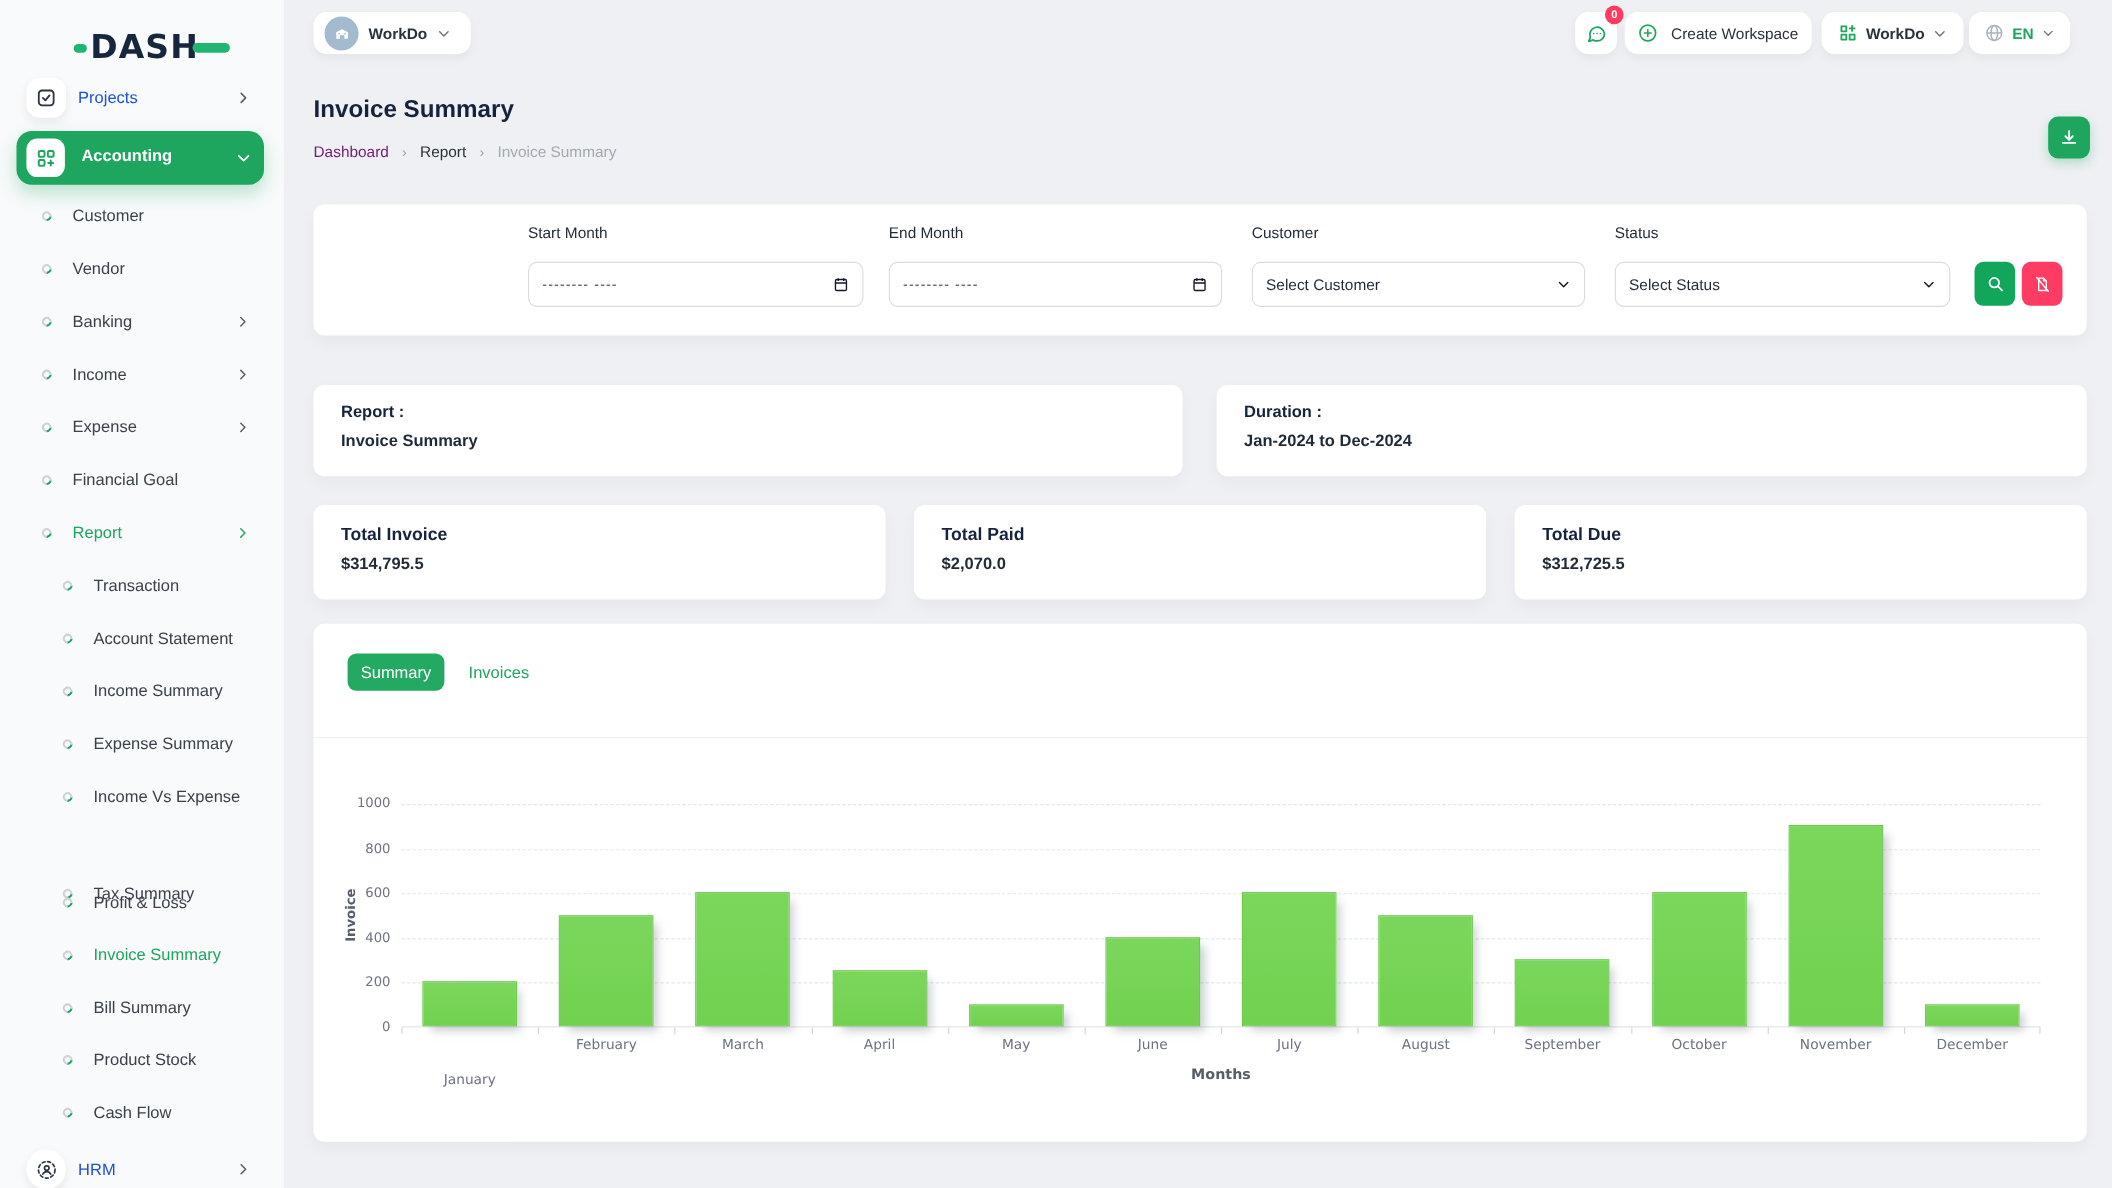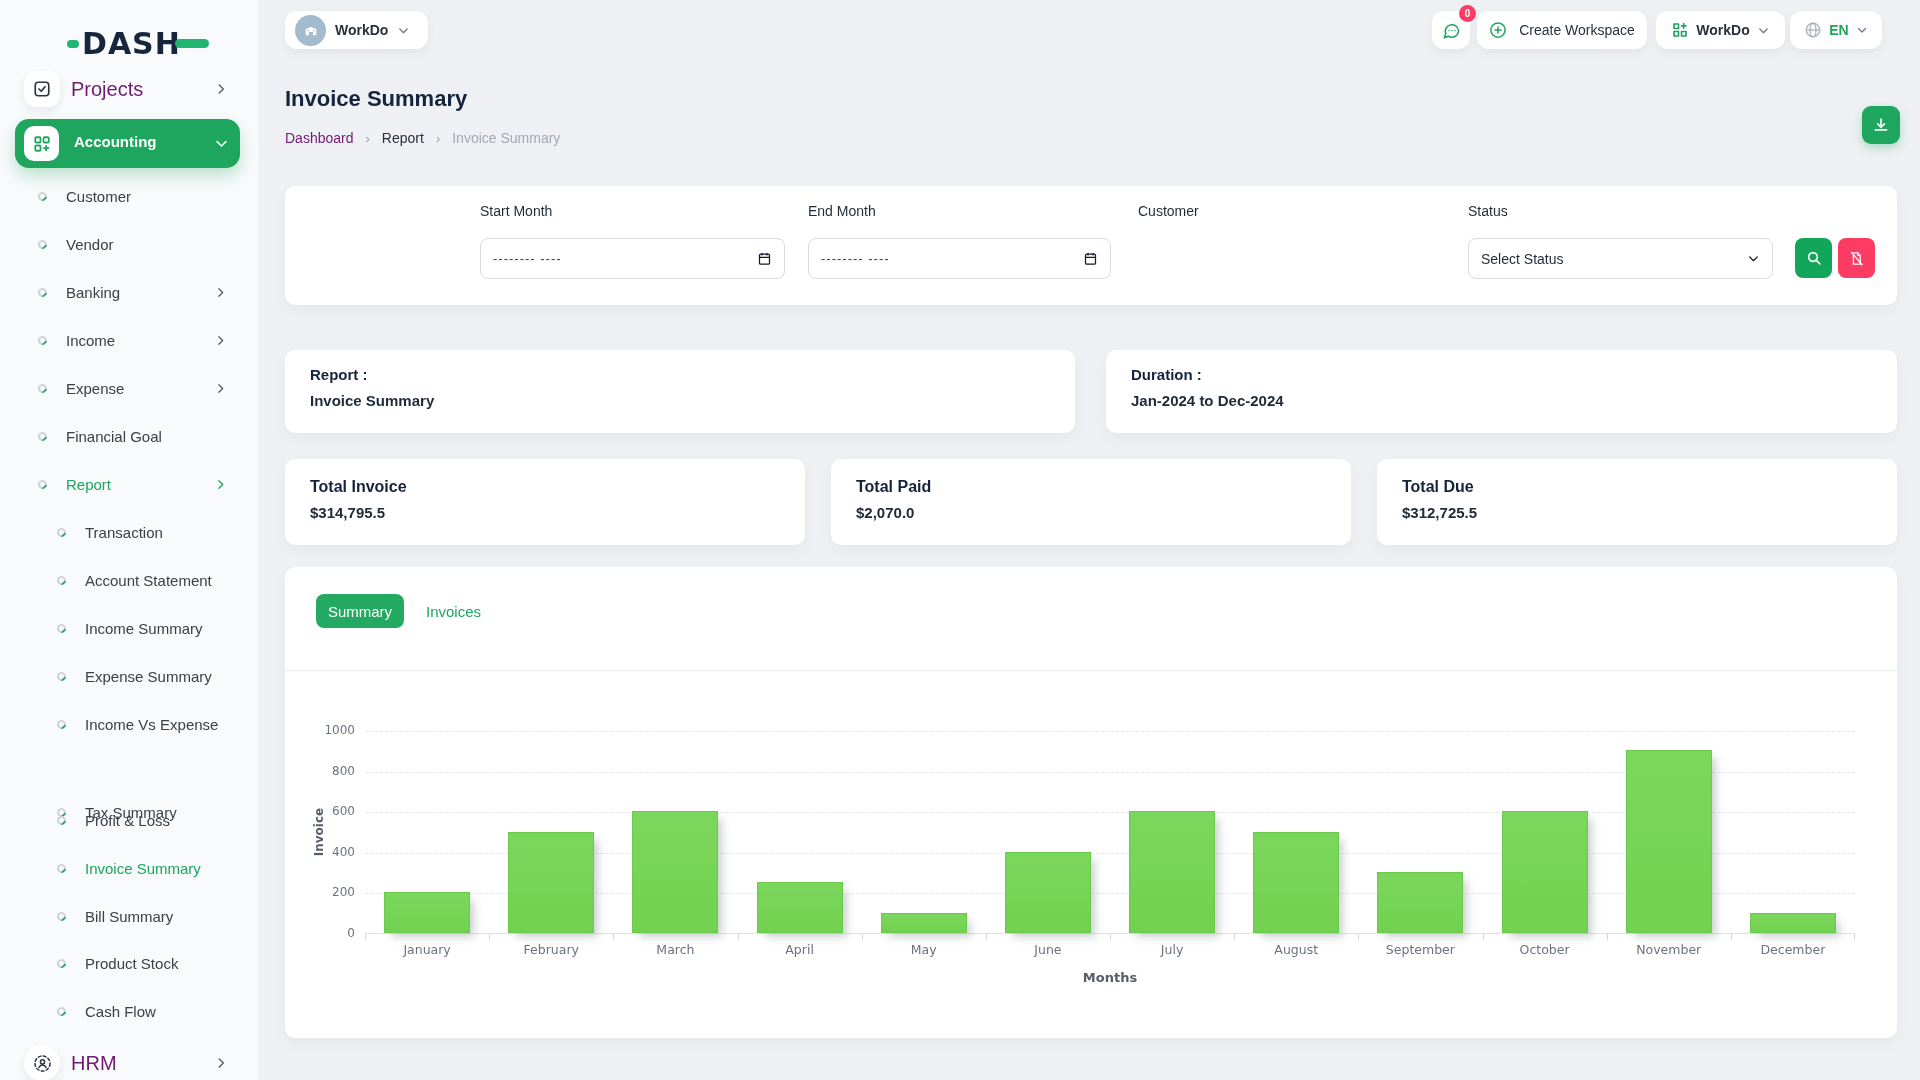--- a/index.html
+++ b/index.html
@@ -10,21 +10,21 @@
   .sidebar { position:absolute; left:0; top:0; width:258px; height:1080px; background:#f8fafb;text-align:center; }
   .logo { position:absolute; left:67px; top:26px; display:flex; align-items:center; cursor:pointer; }
   .logo-text { font-size:30px; font-weight:900; letter-spacing:1px; color:#16263c; font-family:"DejaVu Sans",sans-serif; }
   .logo-dot { width:12px; height:8px; border-radius:4px; background:#21b573; margin-right:3px; }
   .logo-bar { width:34px; height:9px; border-radius:5px; background:#21b573; margin-left:-6px; }
 
   .side-row { position:absolute; left:0; width:258px; height:38px; display:flex; align-items:center; cursor:pointer; }
   .icon-box { position:absolute; left:24px; width:36px; height:36px; background:#fff; border-radius:12px;
               box-shadow:0 4px 10px rgba(20,30,50,.08); display:flex; align-items:center; justify-content:center; }
   .icon-box.round { border-radius:50%; }
-  .side-row .lbl { position:absolute; left:71px; font-size:20px; color:#701a75; }
+  .side-row .lbl { position:absolute; left:71px; font-size:15px; color:#1d4ed8; }
   .side-row .chev { position:absolute; left:214px; }
 
   .active-section { position:absolute; left:15px; top:119px; width:225px; height:49px; background:#1ea55e;
                     border-radius:14px; box-shadow:0 8px 16px rgba(30,165,94,.28); cursor:pointer; }
   .active-section .icon-box { left:9px; top:7px; border-radius:10px; box-shadow:none; width:35px; height:35px; }
   .active-section .lbl { position:absolute; left:59px; top:14px; font-size:15px; font-weight:700; color:#fff; }
   .active-section .chev { position:absolute; left:199px; top:17px; }
 
   .sub-row { position:absolute; left:0; width:258px; height:30px; display:flex; align-items:center; cursor:pointer; }
   .dot { position:absolute; left:38px; width:9px; height:9px; border-radius:50%;
@@ -338,20 +338,26 @@
   <span class="f-label" style="left:523px;">End Month</span>
   <div class="f-input" style="left:523px; width:303px;">
     <span class="ph">-------- ----</span>
     <svg width="15" height="15" viewBox="0 0 24 24" fill="none" stroke="#111827" stroke-width="2">
         <rect x="4" y="5" width="16" height="16" rx="2"></rect>
         <path d="M8 3v4M16 3v4M4 10h16"></path>
       </svg>
   </div>
 
   <span class="f-label" style="left:853px;">Customer</span>
+  <div class="f-input" style="left:853px; width:303px;">
+    <span class="val">Select Customer</span>
+    <svg width="13" height="13" viewBox="0 0 24 24" fill="none" stroke="#111827" stroke-width="2.4" stroke-linecap="round" stroke-linejoin="round">
+        <polyline points="5 9 12 16 19 9"></polyline>
+      </svg>
+  </div>
 
   <span class="f-label" style="left:1183px;">Status</span>
   <div class="f-input" style="left:1183px; width:305px;">
     <span class="val">Select Status</span>
     <svg width="13" height="13" viewBox="0 0 24 24" fill="none" stroke="#111827" stroke-width="2.4" stroke-linecap="round" stroke-linejoin="round">
         <polyline points="5 9 12 16 19 9"></polyline>
       </svg>
   </div>
 
   <div class="sq-btn green" style="left:1510px;">
@@ -433,21 +439,21 @@
     </div>
   <div id="ylabels">
       <div class="ylab" style="left: 0px; top: 359px;">0</div>
       <div class="ylab" style="left: 0px; top: 318.4px;">200</div>
       <div class="ylab" style="left: 0px; top: 277.8px;">400</div>
       <div class="ylab" style="left: 0px; top: 237.2px;">600</div>
       <div class="ylab" style="left: 0px; top: 196.6px;">800</div>
       <div class="ylab" style="left: 0px; top: 156px;">1000</div>
     </div>
   <div id="xlabels">
-      <div class="xlab" style="left: 80px; width: 124.167px;">January</div>
+      <div class="xlab" style="left: 80px; width: 124.167px; margin-top: 31px;">January</div>
       <div class="xlab" style="left: 204.167px; width: 124.167px;">February</div>
       <div class="xlab" style="left: 328.333px; width: 124.167px;">March</div>
       <div class="xlab" style="left: 452.5px; width: 124.167px;">April</div>
       <div class="xlab" style="left: 576.667px; width: 124.167px;">May</div>
       <div class="xlab" style="left: 700.833px; width: 124.167px;">June</div>
       <div class="xlab" style="left: 825px; width: 124.167px;">July</div>
       <div class="xlab" style="left: 949.167px; width: 124.167px;">August</div>
       <div class="xlab" style="left: 1073.33px; width: 124.167px;">September</div>
       <div class="xlab" style="left: 1197.5px; width: 124.167px;">October</div>
       <div class="xlab" style="left: 1321.67px; width: 124.167px;">November</div>

